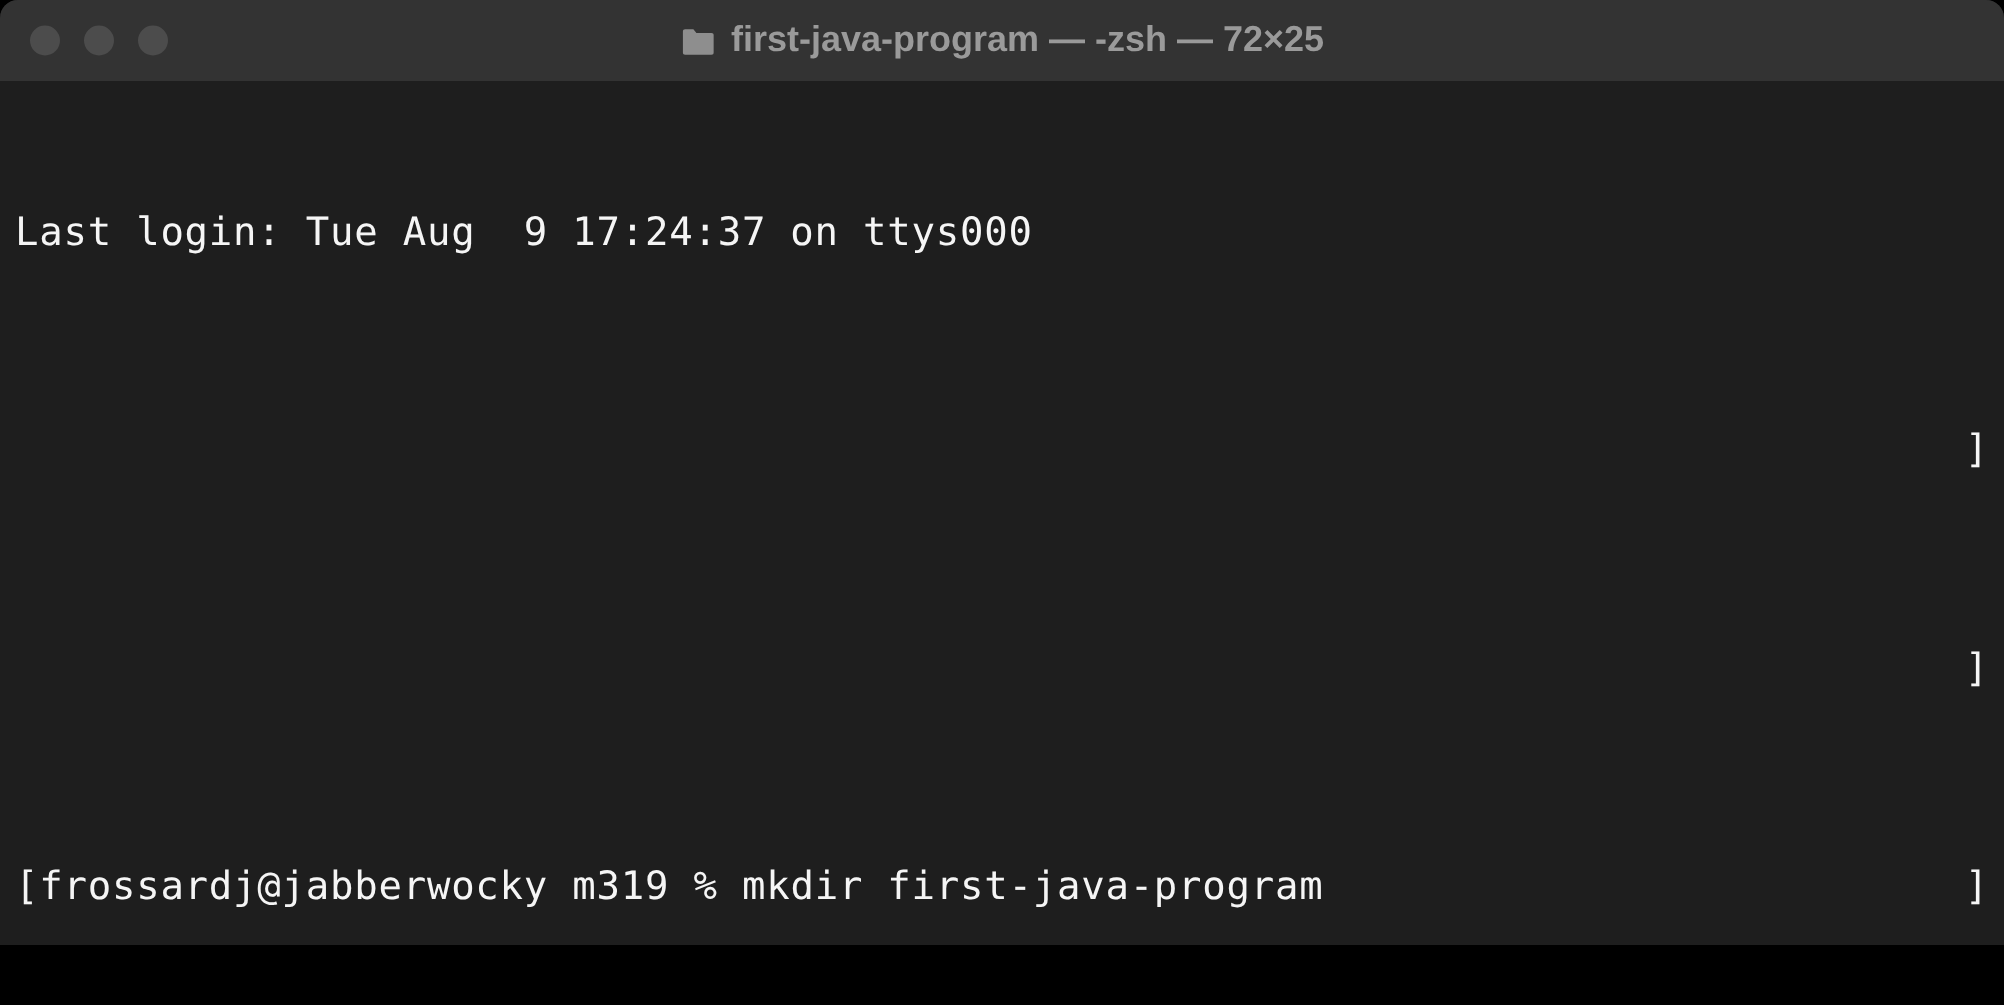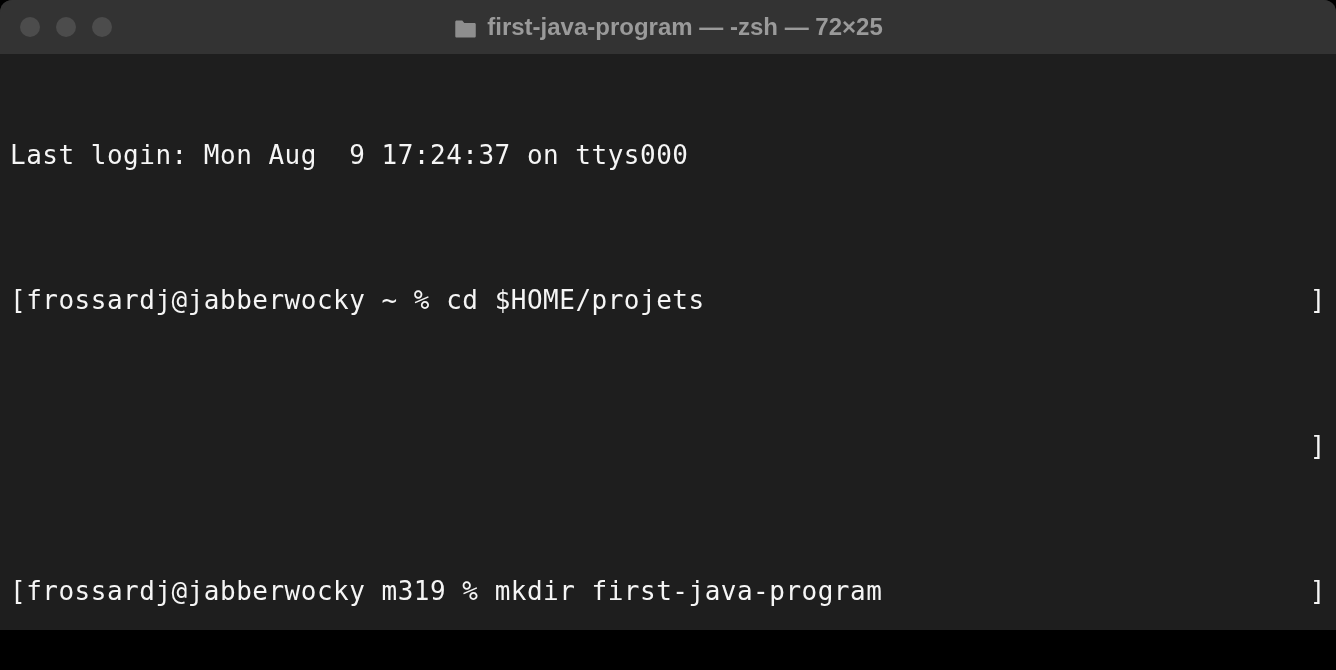--- a/index.html
+++ b/index.html
@@ -122,23 +122,23 @@
         <span class="folder-icon">
           <svg viewBox="0 0 24 20" fill="#8e8e8e">
             <path d="M2 3 C2 2 2.5 1.5 3.5 1.5 L9 1.5 L11 4 L21 4 C22 4 22.5 4.5 22.5 5.5 L22.5 17 C22.5 18 22 18.5 21 18.5 L3.5 18.5 C2.5 18.5 2 18 2 17 Z"></path>
           </svg>
         </span>
         <span>first-java-program — -zsh — 72×25</span>
       </div>
     </div>
 
     <div class="terminal-body">
-      <div class="line"><span class="line-content">Last login: Mon Aug  9 17:24:37 on ttys000</span></div>
+      <div class="line"><span class="line-content">Last login: Tue Aug  9 17:24:37 on ttys000</span></div>
 
-      <div class="line"><span class="line-content"><span>[</span><span>frossardj@jabberwocky</span> <span>~</span> <span>%</span> <span>cd $HOME/projets</span></span><span class="line-right">]</span></div>
+      <div class="line"><span class="line-right">]</span></div>
 
       <div class="line"><span class="line-right">]</span></div>
 
       <div class="line"><span class="line-content"><span>[</span><span>frossardj@jabberwocky</span> <span>m319</span> <span>%</span> <span>mkdir first-java-program</span></span><span class="line-right">]</span></div>
 
       
 
       
 
       

